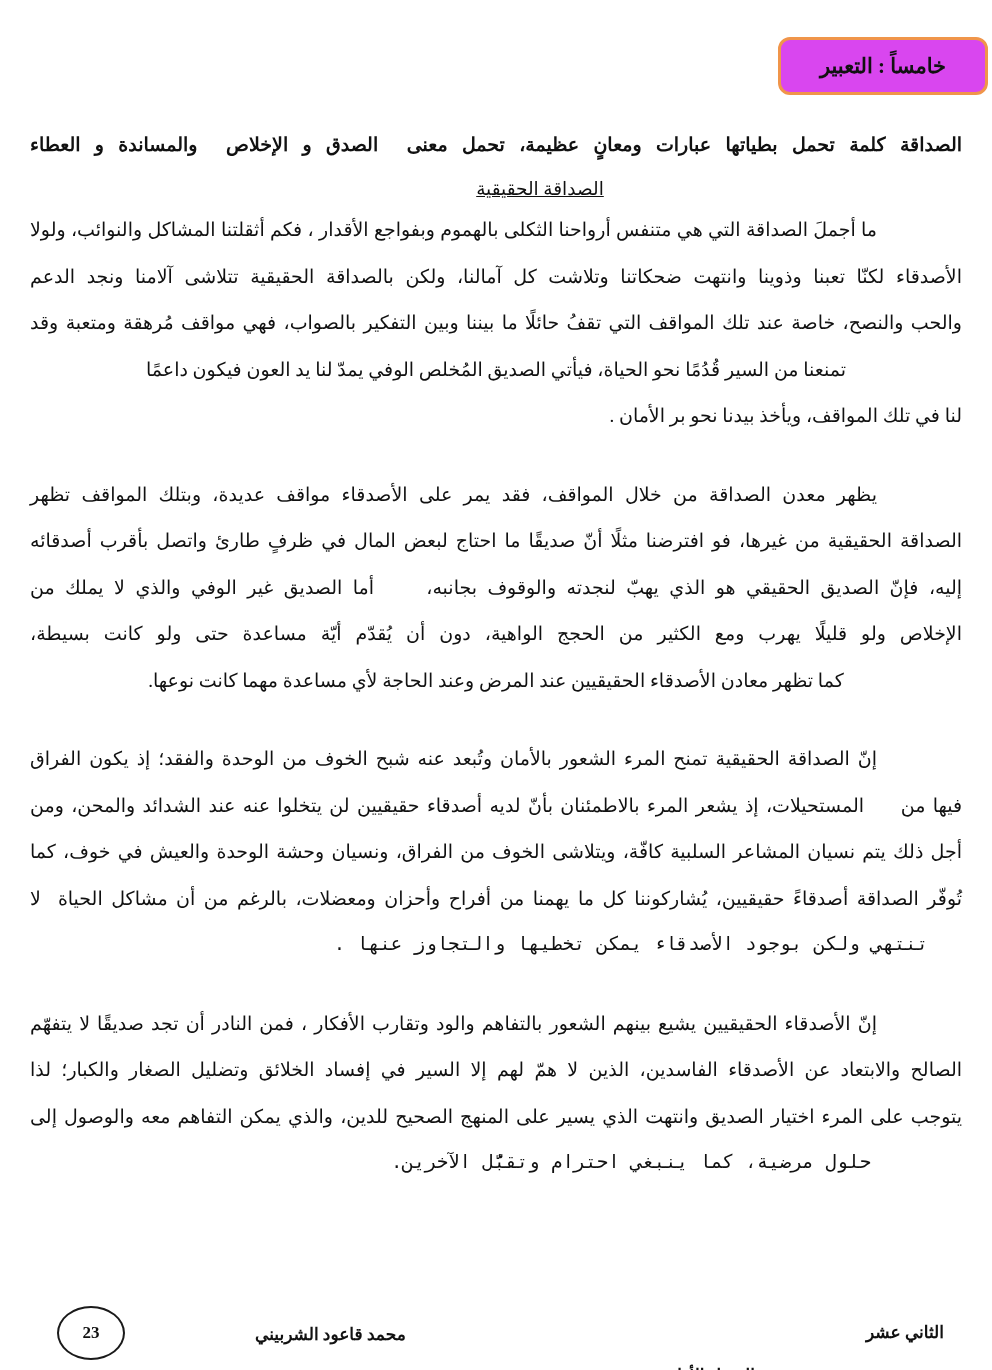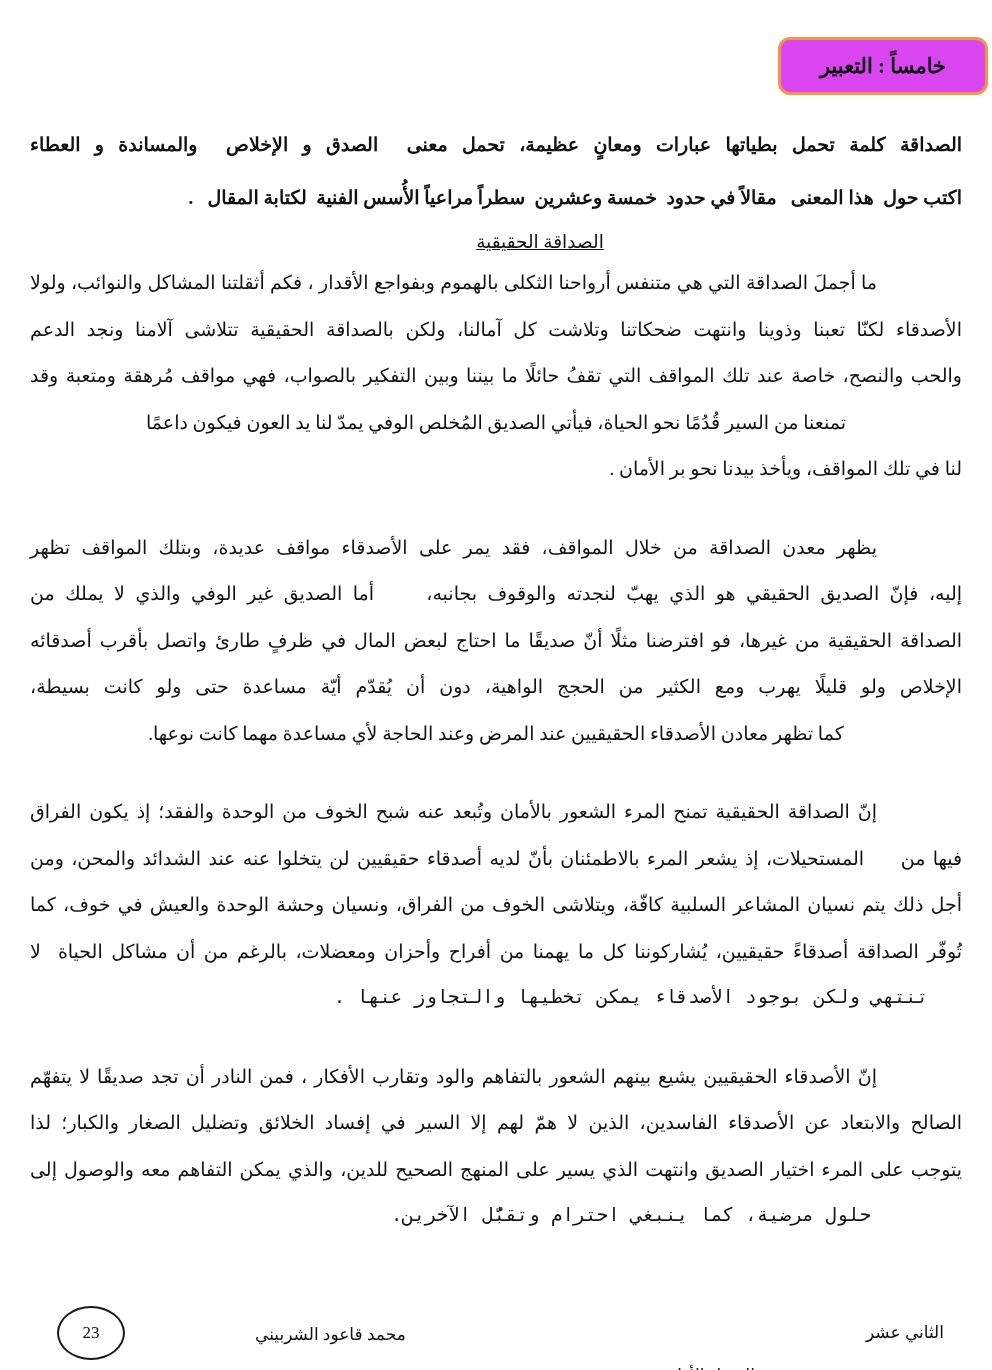--- a/index.html
+++ b/index.html
@@ -28,21 +28,21 @@
   }
   .para{margin-bottom:32px;}
   .para:last-child{margin-bottom:0;}
   .line{direction:rtl;font-size:19px;line-height:46.5px;white-space:normal;}
   .prompt .line.j,.line.j,.line.ji{text-align:justify;text-align-last:justify;}
   .line.ji{text-indent:85px;}
   .line.r,.prompt .line.r{text-align:right;}
   .line.c{text-align:center;}
   .line.cr{text-align:center;padding-left:270px;font-family:Liberation Mono, monospace;}
   
-  .footer{position:absolute;left:0;right:0;top:1296px;height:74px;font-weight:normal;}
+  .footer{position:absolute;left:0;right:0;top:1296px;height:74px;font-weight:bold;}
   .page-number-circle{
     position:absolute;left:57px;top:10px;width:64px;height:50px;
     border:2px solid #1a1a1a;border-radius:50%;
     display:flex;align-items:center;justify-content:center;
     font-size:17px;background:#fff;direction:ltr;
   }
   .footer-author{position:absolute;left:255px;top:28px;width:220px;text-align:left;font-size:17px;}
   .footer-term{position:absolute;left:540px;top:26px;width:240px;text-align:center;font-size:17px;direction:rtl;margin-top:43px;}
   .footer-grade{position:absolute;right:48px;top:26px;font-size:17px;direction:rtl;}
 </style>
@@ -50,37 +50,36 @@
 <body>
 
 <div class="page">
 
   <div class="header-badge">خامساً : التعبير</div>
 
   <div class="content">
 
     <div class="prompt">
       <div class="line j">الصداقة كلمة تحمل بطياتها عبارات ومعانٍ عظيمة، تحمل معنى&nbsp; الصدق و الإخلاص&nbsp; والمساندة و العطاء</div>
-      <div class="line r">اكتب حول &nbsp;هذا المعنى &nbsp;&nbsp;مقالاً في حدود&nbsp; خمسة وعشرين&nbsp; سطراً مراعياً الأُسس الفنية&nbsp; لكتابة المقال &nbsp;&nbsp;.</div>
     </div>
 
     <div class="essay-title">الصداقة الحقيقية</div>
 
     <div>
         <div class="para">
           <div class="line ji">ما أجملَ الصداقة التي هي متنفس أرواحنا الثكلى بالهموم وبفواجع الأقدار ، فكم أثقلتنا المشاكل والنوائب، ولولا</div>
           <div class="line j">الأصدقاء لكنّا تعبنا وذوينا وانتهت ضحكاتنا وتلاشت كل آمالنا، ولكن بالصداقة الحقيقية تتلاشى آلامنا ونجد الدعم</div>
           <div class="line j">والحب والنصح، خاصة عند تلك المواقف التي تقفُ حائلًا ما بيننا وبين التفكير بالصواب، فهي مواقف مُرهقة ومتعبة وقد</div>
           <div class="line c">تمنعنا من السير قُدُمًا نحو الحياة، فيأتي الصديق المُخلص الوفي يمدّ لنا يد العون فيكون داعمًا</div>
           <div class="line r">لنا في تلك المواقف، ويأخذ بيدنا نحو بر الأمان .</div>
         </div>
         <div class="para">
           <div class="line ji">يظهر معدن الصداقة من خلال المواقف، فقد يمر على الأصدقاء مواقف عديدة، وبتلك المواقف تظهر</div>
+          <div class="line j">الصداقة الحقيقية من غيرها، فو افترضنا مثلًا أنّ صديقًا ما احتاج لبعض المال في ظرفٍ طارئ واتصل بأقرب أصدقائه</div>
           <div class="line j">إليه، فإنّ الصديق الحقيقي هو الذي يهبّ لنجدته والوقوف بجانبه،&nbsp;&nbsp;&nbsp;&nbsp; أما الصديق غير الوفي والذي لا يملك من</div>
-          <div class="line j">الصداقة الحقيقية من غيرها، فو افترضنا مثلًا أنّ صديقًا ما احتاج لبعض المال في ظرفٍ طارئ واتصل بأقرب أصدقائه</div>
           <div class="line j">الإخلاص ولو قليلًا يهرب ومع الكثير من الحجج الواهية، دون أن يُقدّم أيّة مساعدة حتى ولو كانت بسيطة،</div>
           <div class="line c">كما تظهر معادن الأصدقاء الحقيقيين عند المرض وعند الحاجة لأي مساعدة مهما كانت نوعها.</div>
         </div>
         <div class="para">
           <div class="line ji">إنّ الصداقة الحقيقية تمنح المرء الشعور بالأمان وتُبعد عنه شبح الخوف من الوحدة والفقد؛ إذ يكون الفراق</div>
           <div class="line j">فيها من &nbsp;&nbsp;&nbsp;&nbsp;المستحيلات، إذ يشعر المرء بالاطمئنان بأنّ لديه أصدقاء حقيقيين لن يتخلوا عنه عند الشدائد والمحن، ومن</div>
           <div class="line j">أجل ذلك يتم نسيان المشاعر السلبية كافّة، ويتلاشى الخوف من الفراق، ونسيان وحشة الوحدة والعيش في خوف، كما</div>
           <div class="line j">تُوفّر الصداقة أصدقاءً حقيقيين، يُشاركوننا كل ما يهمنا من أفراح وأحزان ومعضلات، بالرغم من أن مشاكل الحياة &nbsp;لا</div>
           <div class="line cr">تنتهي ولكن بوجود الأصدقاء يمكن تخطيها والتجاوز عنها .</div>
         </div>

